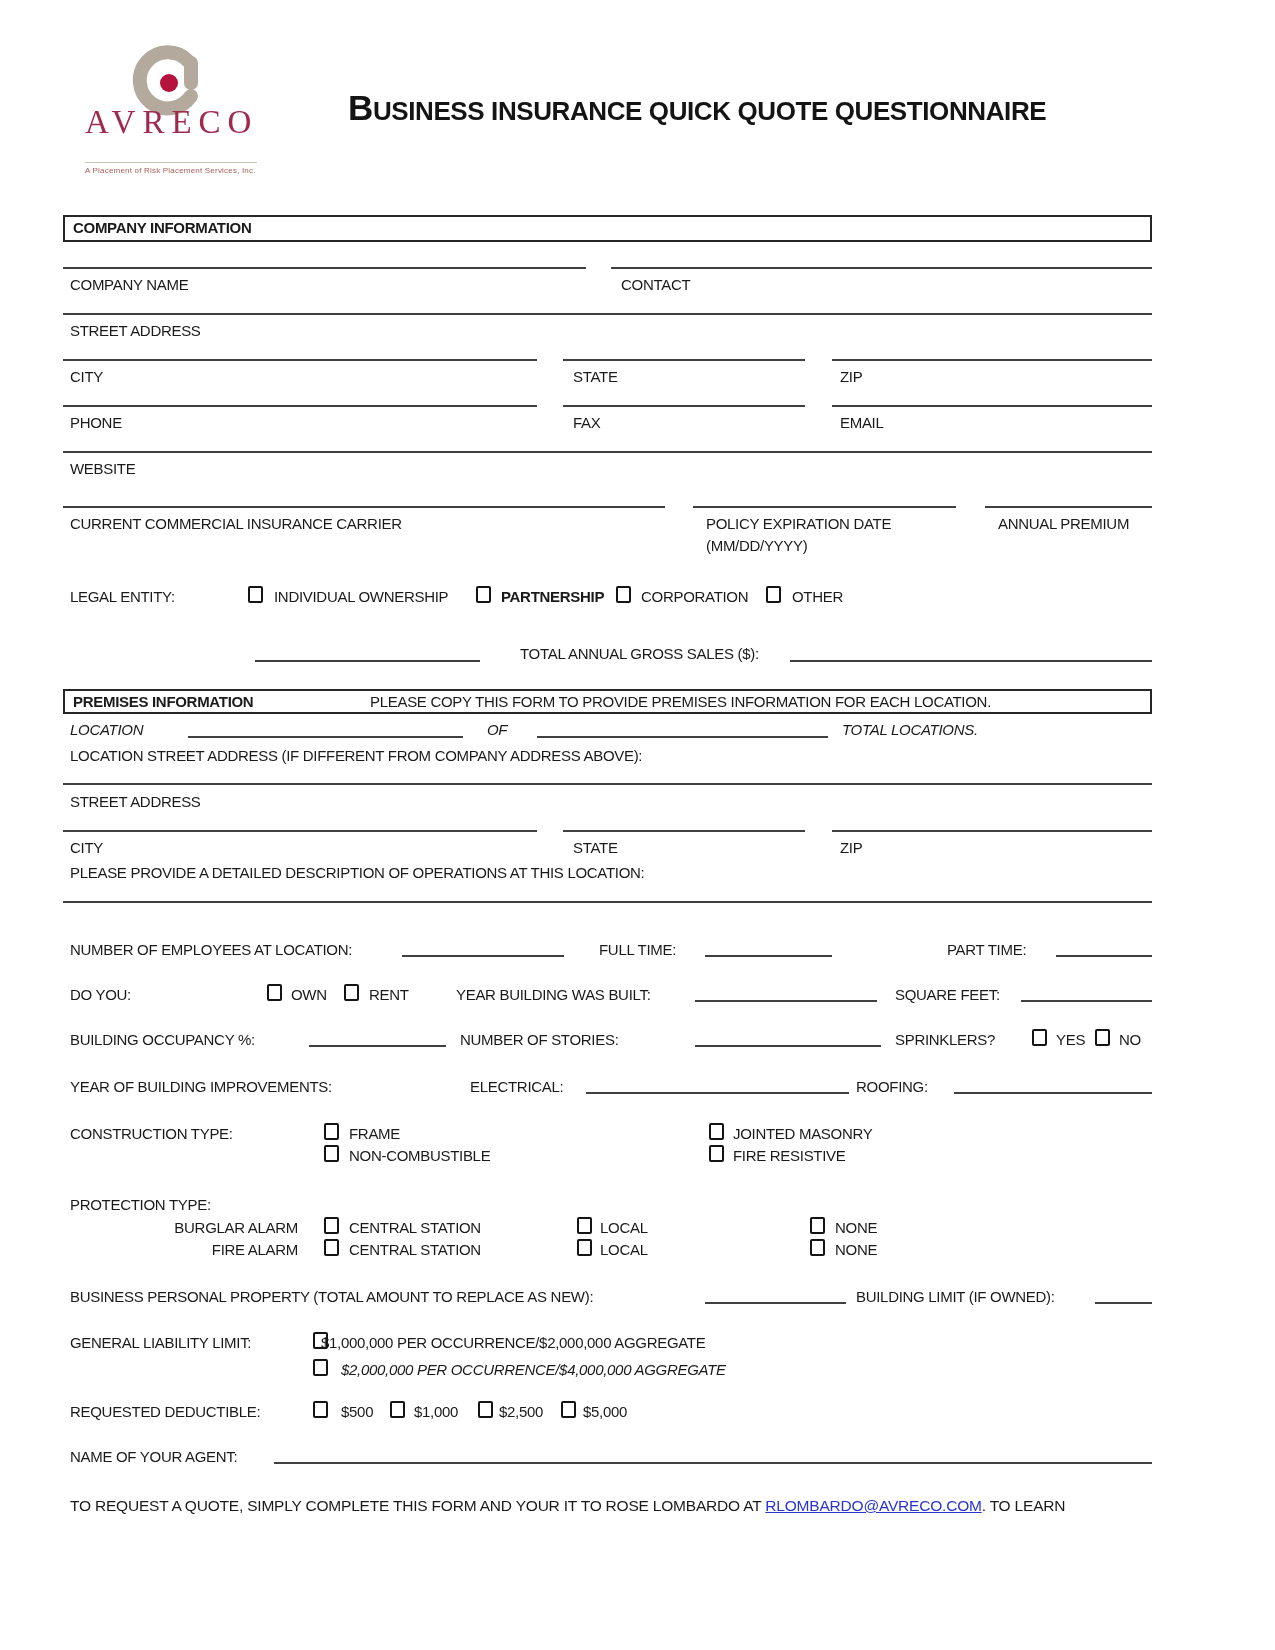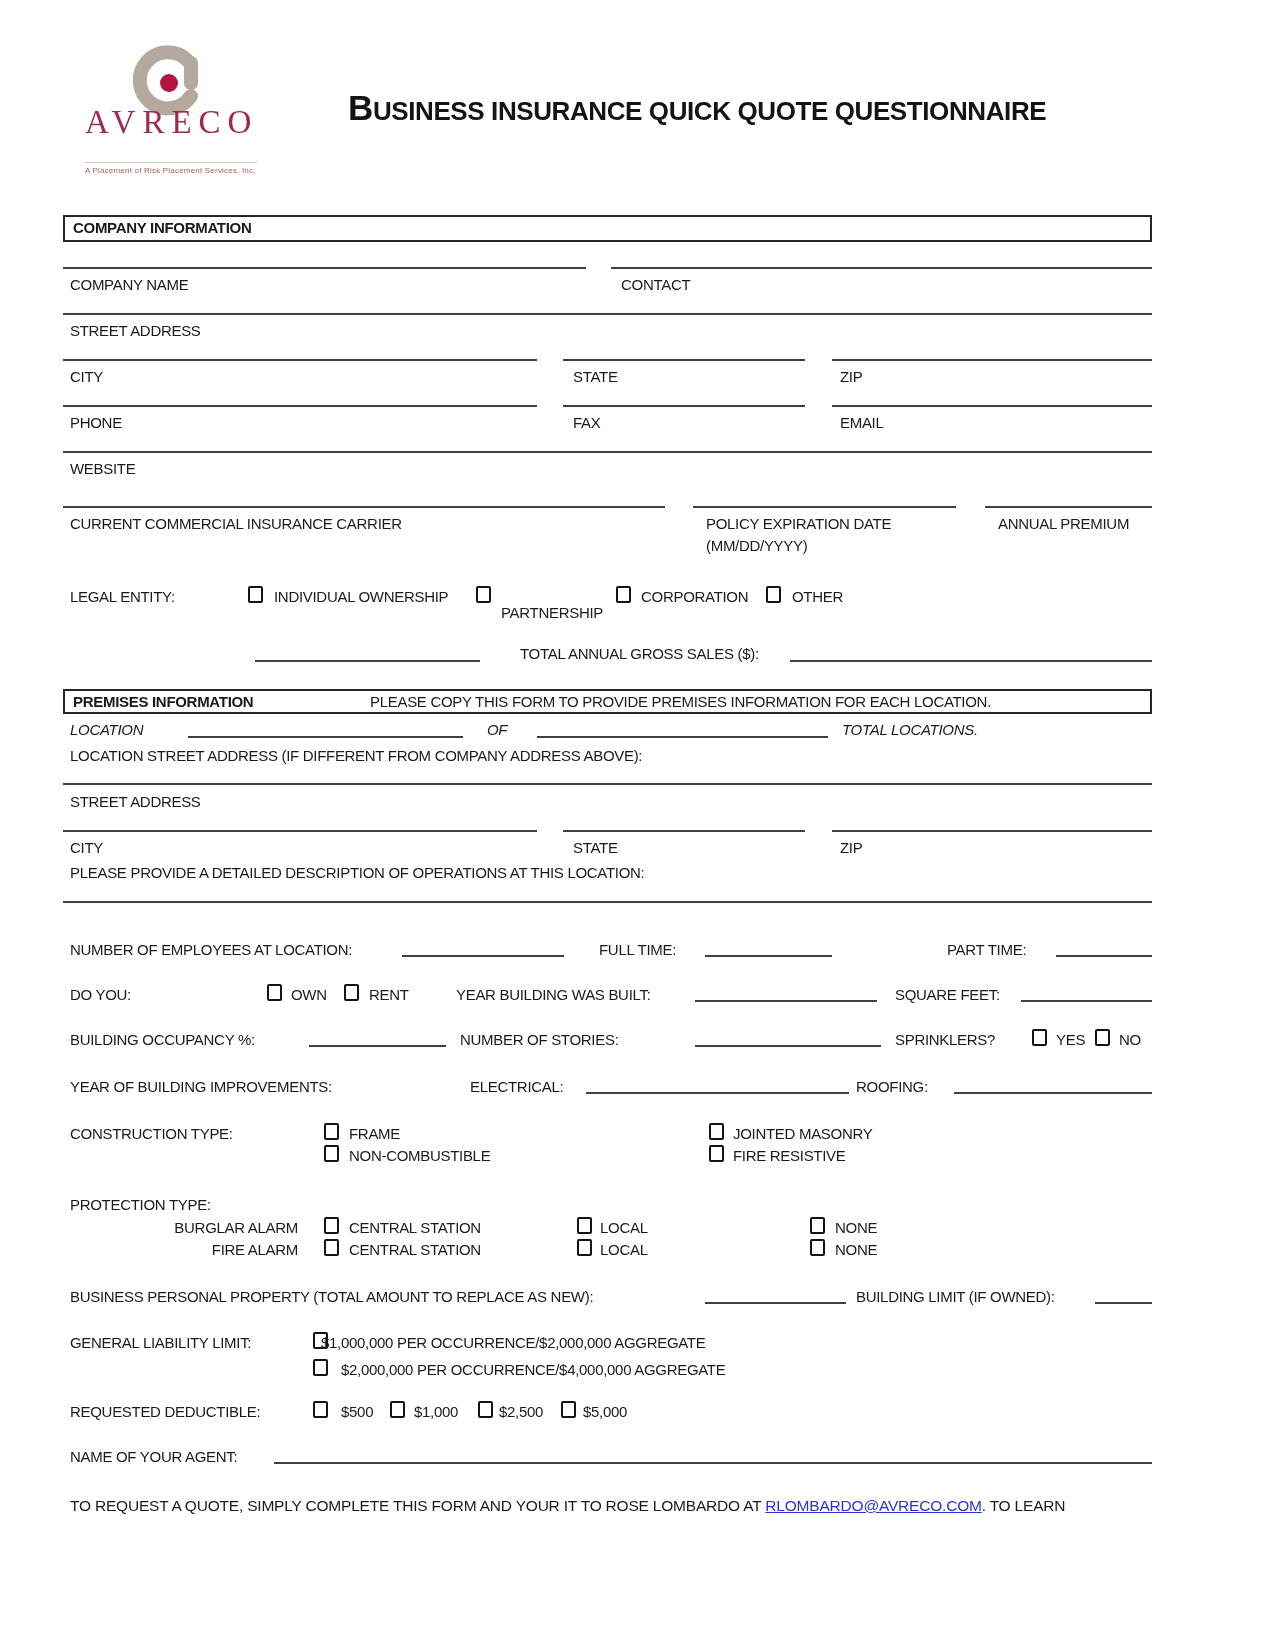--- a/index.html
+++ b/index.html
@@ -69,21 +69,21 @@
   <div class="wline" style="left:985px;top:506px;width:167px;"></div>
   <div class="lbl" style="left:70px;top:515px;">CURRENT COMMERCIAL INSURANCE CARRIER</div>
   <div class="lbl" style="left:706px;top:515px;">POLICY EXPIRATION DATE</div>
   <div class="lbl" style="left:706px;top:537px;">(MM/DD/YYYY)</div>
   <div class="lbl" style="left:998px;top:515px;">ANNUAL PREMIUM</div>
 
   <div class="lbl" style="left:70px;top:588px;">LEGAL ENTITY:</div>
   <span class="cb" style="left:248px;top:586px;"></span>
   <div class="lbl" style="left:274px;top:588px;">INDIVIDUAL OWNERSHIP</div>
   <span class="cb" style="left:476px;top:586px;"></span>
-  <div class="lbl" style="left:501px;top:604px;">PARTNERSHIP</div>
+  <div class="lbl" style="left:501px;top:588px;font-weight:bold;">PARTNERSHIP</div>
   <span class="cb" style="left:616px;top:586px;"></span>
   <div class="lbl" style="left:641px;top:588px;">CORPORATION</div>
   <span class="cb" style="left:766px;top:586px;"></span>
   <div class="lbl" style="left:792px;top:588px;">OTHER</div>
 
   <div class="lbl" style="left:70px;top:645px;margin-top:43px;">YEARS IN BUSINESS:</div>
   <div class="wline" style="left:255px;top:660px;width:225px;"></div>
   <div class="lbl" style="left:520px;top:645px;">TOTAL ANNUAL GROSS SALES ($):</div>
   <div class="wline" style="left:790px;top:660px;width:362px;"></div>
 
@@ -175,21 +175,21 @@
 
   <div class="lbl" style="left:70px;top:1288px;">BUSINESS PERSONAL PROPERTY (TOTAL AMOUNT TO REPLACE AS NEW):</div>
   <div class="wline" style="left:705px;top:1302px;width:141px;"></div>
   <div class="lbl" style="left:856px;top:1288px;">BUILDING LIMIT (IF OWNED):</div>
   <div class="wline" style="left:1095px;top:1302px;width:57px;"></div>
 
   <div class="lbl" style="left:70px;top:1334px;">GENERAL LIABILITY LIMIT:</div>
   <span class="cb" style="left:313px;top:1332px;"></span>
   <div class="lbl" style="left:321px;top:1334px;">$1,000,000 PER OCCURRENCE/$2,000,000 AGGREGATE</div>
   <span class="cb" style="left:313px;top:1359px;"></span>
-  <div class="lbl" style="left:341px;top:1361px;">$2,000,000 PER OCCURRENCE/$4,000,000 AGGREGATE</div>
+  <div class="lbl" style="left:341px;top:1361px;font-style:italic;">$2,000,000 PER OCCURRENCE/$4,000,000 AGGREGATE</div>
 
   <div class="lbl" style="left:70px;top:1403px;">REQUESTED DEDUCTIBLE:</div>
   <span class="cb" style="left:313px;top:1401px;"></span>
   <div class="lbl" style="left:341px;top:1403px;">$500</div>
   <span class="cb" style="left:390px;top:1401px;"></span>
   <div class="lbl" style="left:414px;top:1403px;">$1,000</div>
   <span class="cb" style="left:478px;top:1401px;"></span>
   <div class="lbl" style="left:499px;top:1403px;">$2,500</div>
   <span class="cb" style="left:561px;top:1401px;"></span>
   <div class="lbl" style="left:583px;top:1403px;">$5,000</div>

